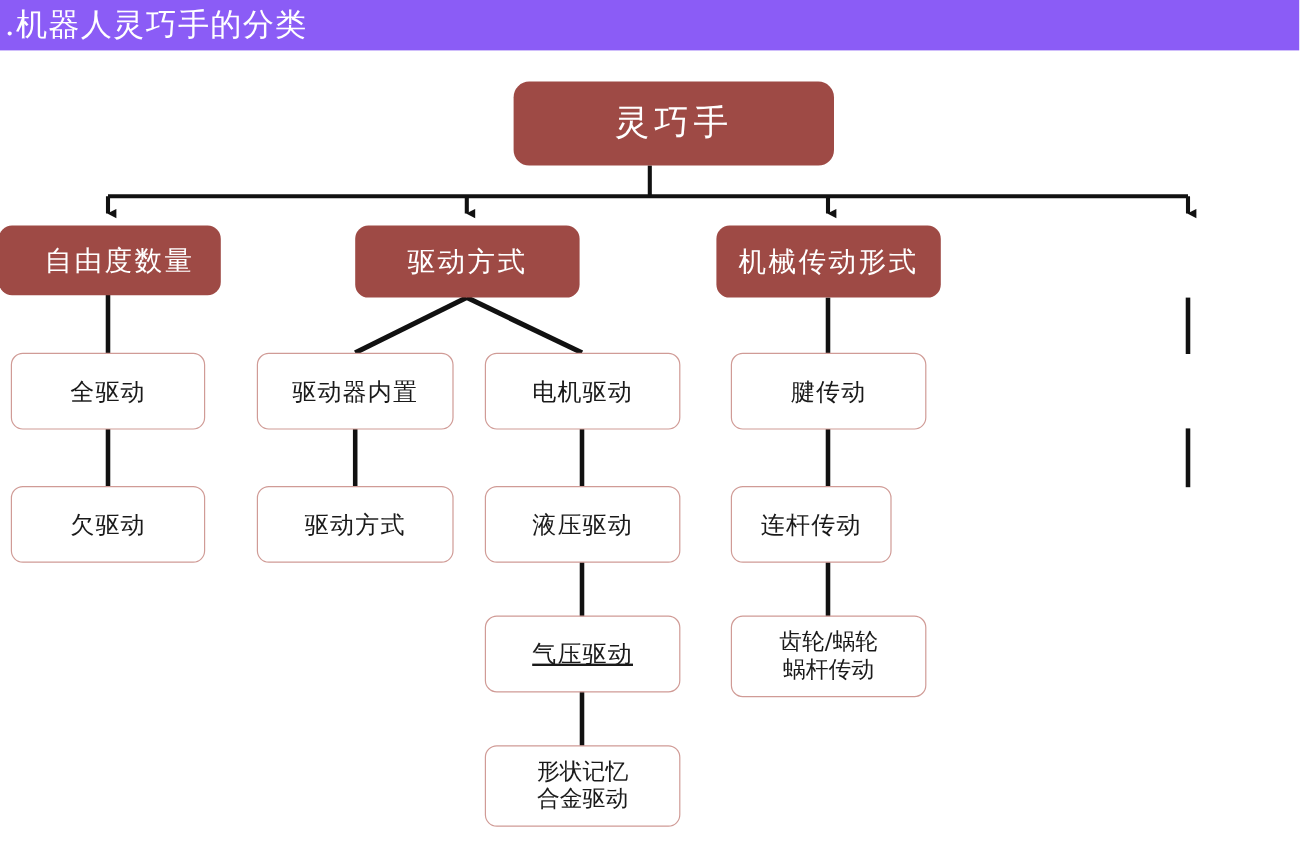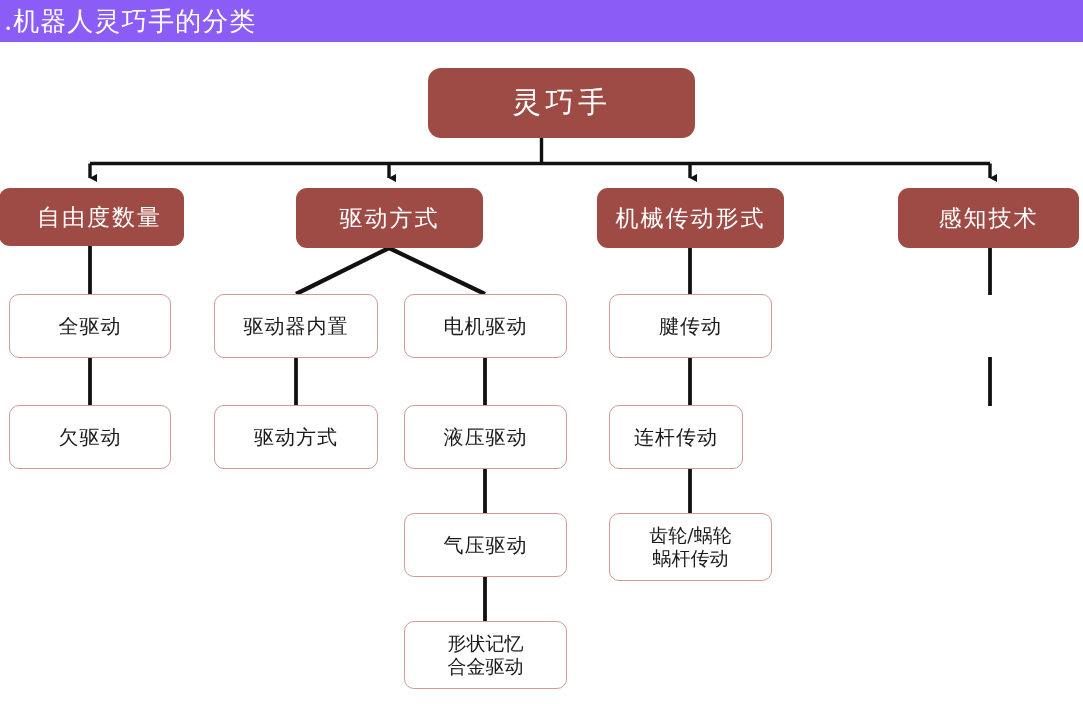--- a/index.html
+++ b/index.html
@@ -147,35 +147,34 @@
     </svg>
 
     <div class="node filled root" style="left:428px; top:26px; width:267px; height:70px;">灵巧手</div>
 
     <div class="node filled" style="left:-1px; top:146px; width:185px; height:58px;padding-left:16px;">自由度数量</div>
 
     <div class="node filled" style="left:296px; top:146px; width:187px; height:60px;">驱动方式</div>
 
     <div class="node filled" style="left:597px; top:146px; width:187px; height:60px;">机械传动形式</div>
 
-    <div class="node filled" style="left:898px; top:146px; width:181px; height:60px;">感知技术</div>
 
     <div class="node outlined" style="left:9px; top:252px; width:162px; height:64px;">全驱动</div>
 
     <div class="node outlined" style="left:9px; top:363px; width:162px; height:64px;">欠驱动</div>
 
     <div class="node outlined" style="left:214px; top:252px; width:164px; height:64px;">驱动器内置</div>
 
     <div class="node outlined" style="left:214px; top:363px; width:164px; height:64px;">驱动方式</div>
 
     <div class="node outlined" style="left:404px; top:252px; width:163px; height:64px;">电机驱动</div>
 
     <div class="node outlined" style="left:404px; top:363px; width:163px; height:64px;">液压驱动</div>
 
-    <div class="node outlined" style="left:404px; top:471px; width:163px; height:64px;">气压驱动</div>
+    <div class="node outlined" style="left:404px; top:471px; width:163px; height:64px;text-decoration:underline;">气压驱动</div>
 
     <div class="node outlined two-line" style="left:404px; top:579px; width:163px; height:68px;">形状记忆
 合金驱动</div>
 
     <div class="node outlined" style="left:609px; top:252px; width:163px; height:64px;">腱传动</div>
 
     <div class="node outlined" style="left:609px; top:363px; width:134px; height:64px;">连杆传动</div>
 
     <div class="node outlined two-line" style="left:609px; top:471px; width:163px; height:68px;">齿轮/蜗轮
 蜗杆传动</div>

